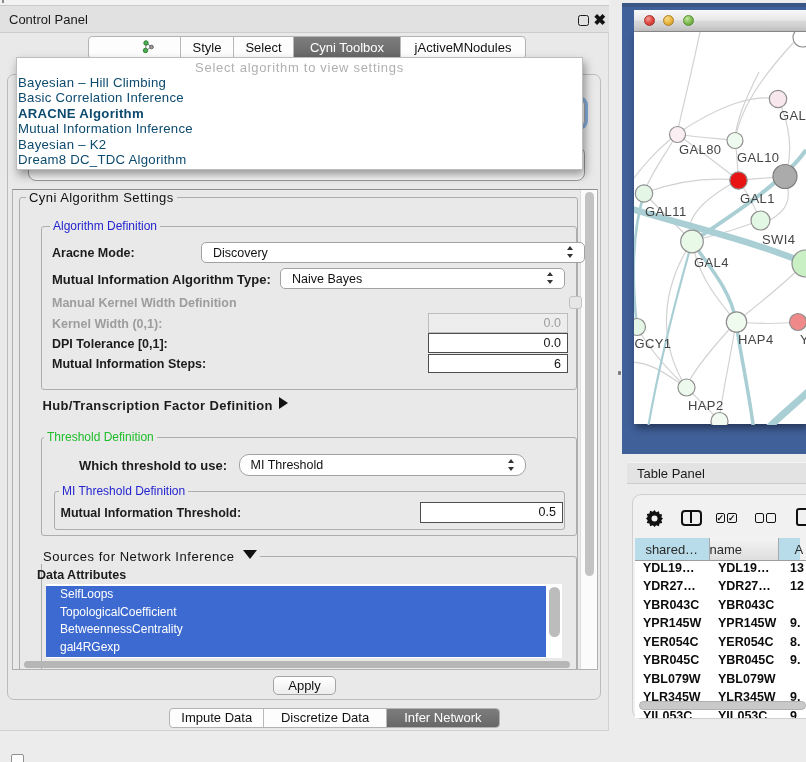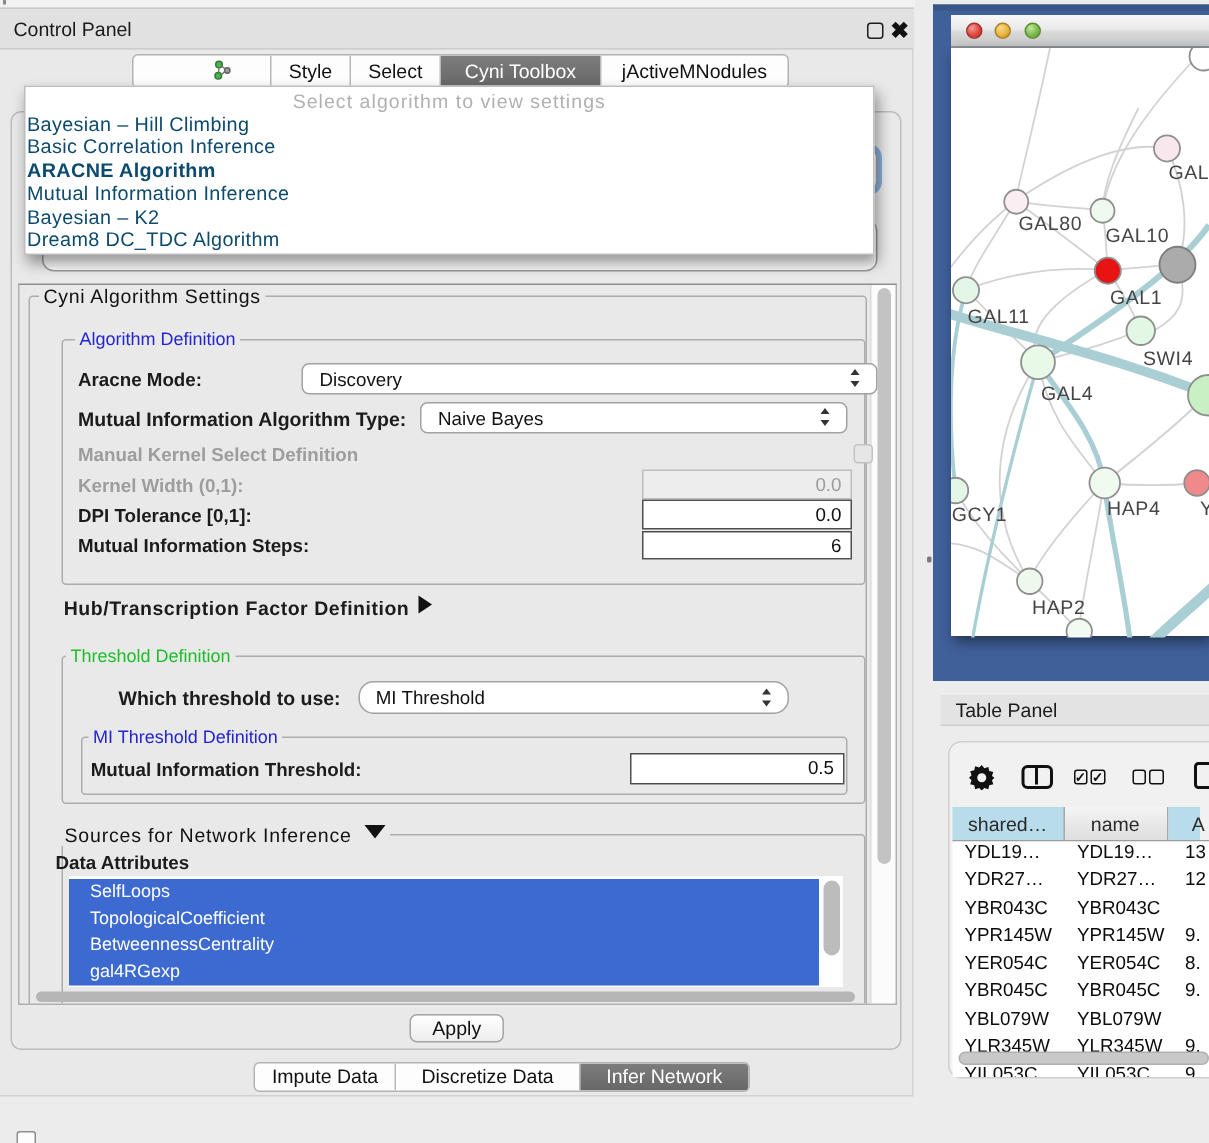--- a/index.html
+++ b/index.html
@@ -59,21 +59,21 @@
   <div class="gtitle" style="left:6px;color:#111;font-size:13px;letter-spacing:0.45px;">Cyni Algorithm Settings</div>
 </div>
 
 <div class="group" style="left:28px;top:36px;width:536px;height:164px;">
   <div class="gtitle" style="left:8px;color:#2525cf;">Algorithm Definition</div>
 </div>
 <div class="lbl abs" style="left:39px;top:56px;">Aracne Mode:</div>
 <div class="combo" style="left:168px;top:51.5px;width:384px;height:21px;margin-left:20px;">Discovery<span class="spin"></span></div>
 <div class="lbl abs" style="left:39px;top:81.5px;font-size:13px;">Mutual Information Algorithm Type:</div>
 <div class="combo" style="left:267px;top:77.5px;width:285px;height:21px;">Naive Bayes<span class="spin"></span></div>
-<div class="lbl abs dis" style="left:39px;top:106px;">Manual Kernel Select Definition</div>
+<div class="lbl abs dis" style="left:39px;top:106px;">Manual Kernel Width Definition</div>
 <div class="abs" style="left:556px;top:106px;width:13px;height:13px;background:#e6e6e6;border:1px solid #c2c2c2;border-radius:3px;"></div>
 <div class="lbl abs dis" style="left:39px;top:126.5px;">Kernel Width (0,1):</div>
 <div class="field" style="left:415px;top:123px;width:140px;height:20px;background:#ededed;border:1px solid #bdbdbd;color:#9d9d9d;line-height:18px;">0.0</div>
 <div class="lbl abs" style="left:39px;top:146.5px;">DPI Tolerance [0,1]:</div>
 <div class="field" style="left:415px;top:142.5px;width:140px;height:20.5px;">0.0</div>
 <div class="lbl abs" style="left:39px;top:166.5px;">Mutual Information Steps:</div>
 <div class="field" style="left:415px;top:164px;width:140px;height:19px;">6</div>
 
 <div class="lbl abs" style="left:29.5px;top:207.5px;font-size:13px;letter-spacing:0.35px;">Hub/Transcription Factor Definition</div>
 <div class="abs" style="left:266px;top:207px;width:0;height:0;border-top:6.5px solid transparent;border-bottom:6.5px solid transparent;border-left:9px solid #111;"></div>
@@ -216,21 +216,21 @@
   <div class="abs" style="left:7px;top:0;width:2.6px;height:11px;background:#111;"></div>
 </div>
 <div class="abs" style="left:715.5px;top:513px;width:9.5px;height:9.5px;border:1.6px solid #111;border-radius:2px;font-size:9px;line-height:8px;font-weight:bold;color:#111;text-align:center;">✓</div>
 <div class="abs" style="left:727px;top:513px;width:9.5px;height:9.5px;border:1.6px solid #111;border-radius:2px;font-size:9px;line-height:8px;font-weight:bold;color:#111;text-align:center;">✓</div>
 <div class="abs" style="left:754.5px;top:513px;width:9.5px;height:9.5px;border:1.6px solid #111;border-radius:2px;"></div>
 <div class="abs" style="left:766px;top:513px;width:9.5px;height:9.5px;border:1.6px solid #111;border-radius:2px;"></div>
 <div class="abs" style="left:795.5px;top:508px;width:14px;height:18px;border:2.6px solid #111;border-radius:3px;"></div>
 
 <div class="abs" style="left:635px;top:537.5px;width:171px;height:23.5px;border-bottom:1px solid #9d9d9d;display:flex;">
   <div style="width:74.5px;background:#b9dcea;border-right:1px solid #a9a9a9;font-size:13px;color:#2a2a2a;text-align:center;line-height:23px;">shared…</div>
-  <div style="width:69px;background:linear-gradient(#f4f4f4,#dedede);border-right:1px solid #a9a9a9;font-size:13px;color:#2a2a2a;text-align:center;line-height:23px;">name</div>
+  <div style="width:69px;background:linear-gradient(#f4f4f4,#dedede);border-right:1px solid #a9a9a9;font-size:13px;color:#2a2a2a;text-align:left;line-height:23px;">name</div>
   <div style="width:21.5px;background:#b9dcea;font-size:13px;color:#2a2a2a;line-height:23px;padding-left:16px;">A</div>
 </div>
-<div class="abs" style="left:635px;top:561px;width:171px;height:157px;background:#fff;overflow:hidden;font-size:12.5px;color:#0c0c0c;">
+<div class="abs" style="left:635px;top:561px;width:171px;height:157px;background:#fff;overflow:hidden;font-size:12.5px;color:#0c0c0c;font-weight:bold;">
   <div class="abs" style="left:8px;top:-2.5px;line-height:18.5px;">YDL19…<br>YDR27…<br>YBR043C<br>YPR145W<br>YER054C<br>YBR045C<br>YBL079W<br>YLR345W<br>YIL053C</div>
   <div class="abs" style="left:83px;top:-2.5px;line-height:18.5px;">YDL19…<br>YDR27…<br>YBR043C<br>YPR145W<br>YER054C<br>YBR045C<br>YBL079W<br>YLR345W<br>YIL053C</div>
   <div class="abs" style="left:155px;top:-2.5px;line-height:18.5px;">13<br>12<br>&nbsp;<br>9.<br>8.<br>9.<br>&nbsp;<br>9.<br>9.</div>
 </div>
 <div class="abs" style="left:639px;top:700.5px;width:167px;height:9.5px;background:#c9c9c9;border:1px solid #b0b0b0;border-radius:5px;"></div>
 
 </body></html>

